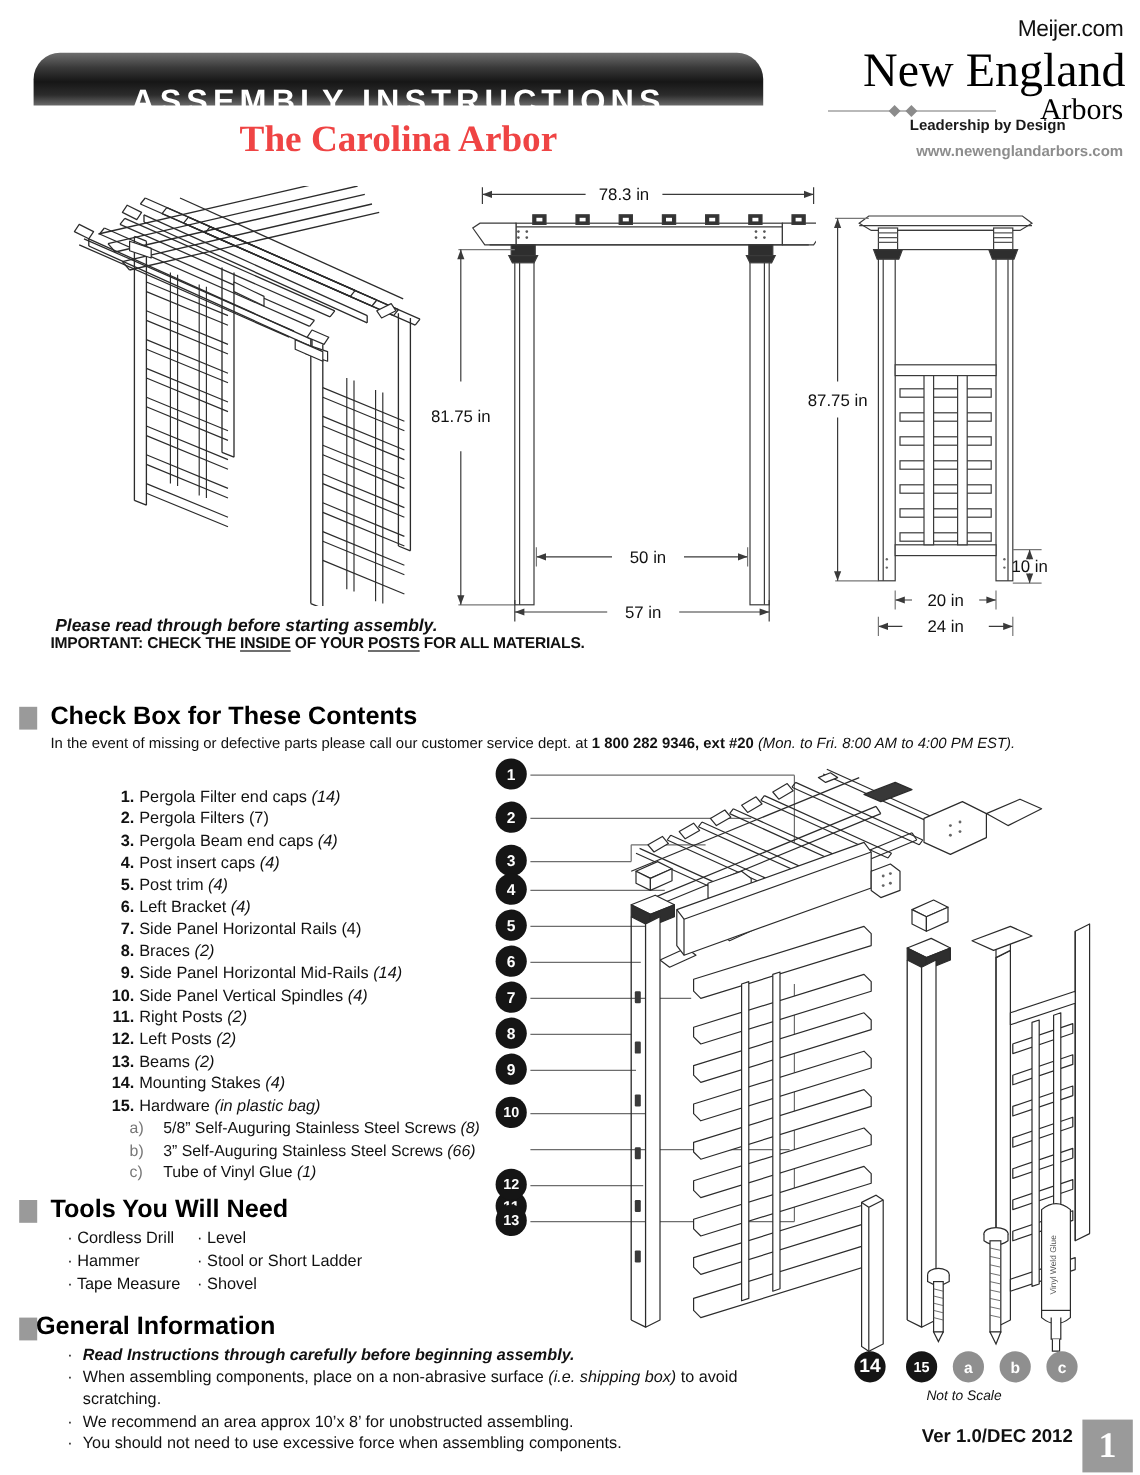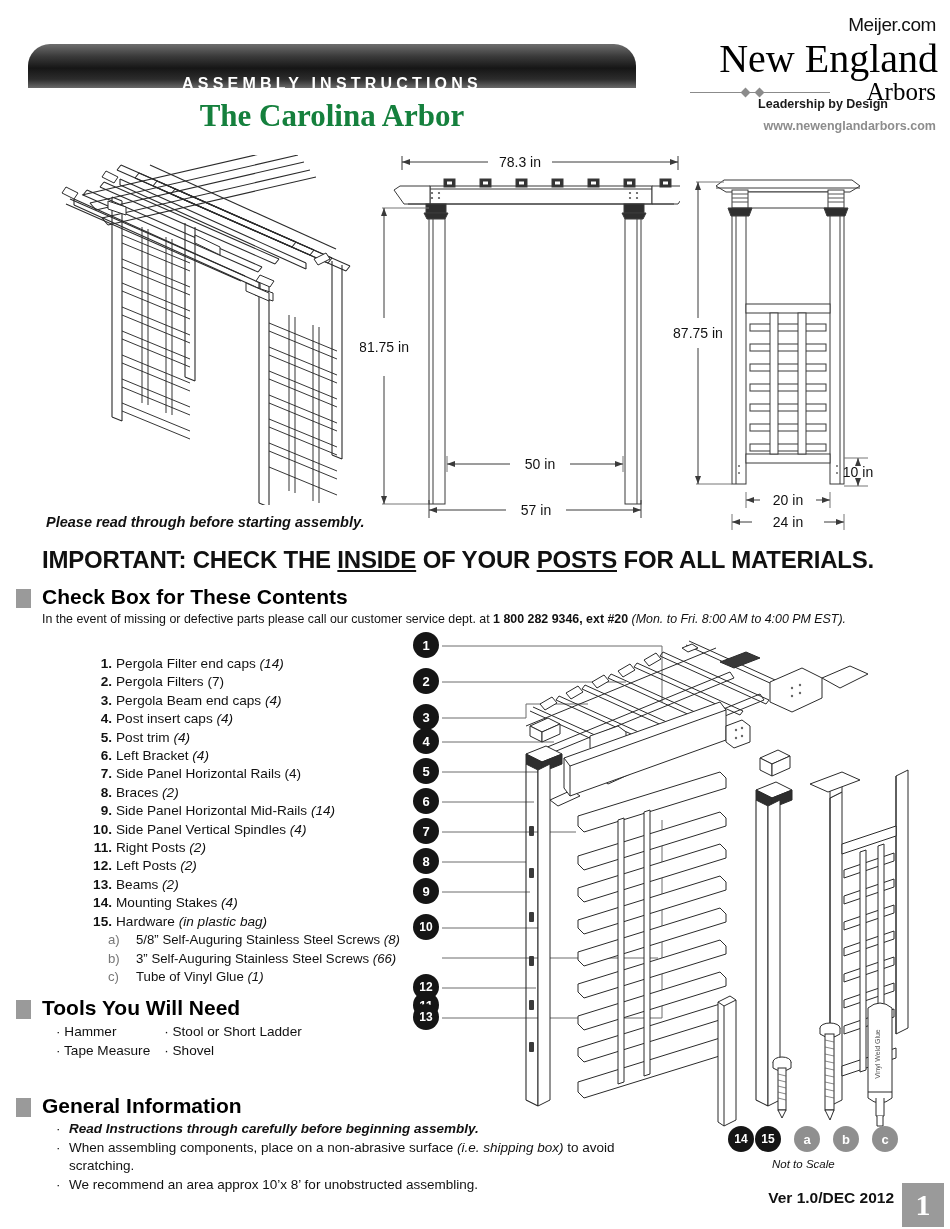--- a/index.html
+++ b/index.html
@@ -12,26 +12,26 @@
 
   
   #banner{
     left:28px;top:44px;width:608px;height:44px;
     border-radius:22px 22px 0 0;
     background:linear-gradient(to bottom,#6e6e6e 0%,#3a3a3a 28%,#161616 55%,#2c2c2c 80%,#6a6a6a 100%);
   }
   #banner-label{
     position:absolute;left:0;right:0;top:0;bottom:0;
     display:flex;align-items:center;justify-content:center;
-    color:#fff;font-weight:bold;font-size:16px;letter-spacing:4.2px;margin-top:36px;
+    color:#fff;font-weight:bold;font-size:27px;letter-spacing:4.2px;margin-top:36px;
   }
   #product-title{
     left:28px;top:98px;width:608px;text-align:center;
     font-family:"Liberation Serif","DejaVu Serif",serif;
-    font-weight:bold;font-size:31px;color:#15803d;
+    font-weight:bold;font-size:31px;color:#ef4444;
   }
   #retailer{right:14px;top:14px;font-weight:normal;font-size:19px;letter-spacing:-0.4px;}
   #logo-main{
     right:12px;top:40px;text-align:right;
     font-family:"Liberation Serif","DejaVu Serif",serif;
     font-size:40px;line-height:0.95;color:#000;white-space:nowrap;
   }
   #logo-arbors{
     right:14px;top:78px;
     font-family:"Liberation Serif","DejaVu Serif",serif;
@@ -48,21 +48,21 @@
   #logo-url{right:14px;top:119px;font-size:12.5px;font-weight:bold;color:#8d8d8d;}
 
   
   svg.draw{position:absolute;}
 
   
   #read-note{
     left:46px;top:514px;font-style:italic;font-weight:bold;font-size:14.5px;
   }
   #important{
-    left:42px;top:546px;font-weight:bold;font-size:24px;letter-spacing:-0.2px;
+    left:42px;top:528px;font-weight:bold;font-size:13px;letter-spacing:-0.2px;
   }
   #important u{text-decoration:underline;text-underline-offset:2px;}
 
   .sec-mark{width:15px;height:19px;background:#9a9a9a;}
   .sec-head{font-weight:bold;font-size:21px;color:#000;}
 
   #contents-head{left:42px;top:585px;}
   #contents-mark{left:16px;top:589px;}
   #contents-note{left:42px;top:612px;font-size:12.4px;width:890px;}
   #contents-note b{font-weight:bold;margin-top:16px;}
@@ -81,21 +81,21 @@
     position:relative;padding-left:46px;
   }
   #sub-list li .num{position:absolute;left:18px;width:20px;text-align:left;font-weight:normal;color:#777;}
 
   #tools-head{left:42px;top:996px;}
   #tools-mark{left:16px;top:1000px;}
   #tools-grid{left:56px;top:1022px;font-size:13.6px;line-height:19px;}
   #tools-grid td{padding:0 14px 0 0;white-space:nowrap;}
   #tools-grid td:before{content:"\00B7  ";}
 
-  #general-head{left:42px;top:1094px;}
+  #general-head{left:30px;top:1094px;}
   #general-mark{left:16px;top:1098px;}
   #general-list{left:56px;top:1120px;width:560px;margin:0;padding:0;}
   #general-list li{
     list-style:none;font-size:13.5px;line-height:18.6px;
     position:relative;padding-left:13px;
   }
   #general-list li:before{content:"\00B7";position:absolute;left:0;}
   #general-list li b{font-weight:bold;font-style:italic;}
   #general-list li i{font-style:italic;}
 
@@ -429,37 +429,42 @@
     <li><span class="num">a)</span><span>5/8” Self-Auguring Stainless Steel Screws</span> <i>(8)</i></li>
     <li><span class="num">b)</span><span>3” Self-Auguring Stainless Steel Screws</span> <i>(66)</i></li>
     <li><span class="num">c)</span><span>Tube of Vinyl Glue</span> <i>(1)</i></li>
   </ul>
 </ul>
 
 <div class="abs sec-mark" id="tools-mark"></div>
 <div class="abs sec-head" id="tools-head">Tools You Will Need</div>
 <table class="abs" id="tools-grid" cellspacing="0" cellpadding="0">
   <tbody>
+      <tr>
+    <td>Cordless Drill</td>
+    <td>Level</td>
+  </tr>
   <tr>
     <td>Hammer</td>
     <td>Stool or Short Ladder</td>
   </tr>
   <tr>
     <td>Tape Measure</td>
     <td>Shovel</td>
   </tr>
 </tbody>
   </table>
 
 <div class="abs sec-mark" id="general-mark"></div>
 <div class="abs sec-head" id="general-head">General Information</div>
 <ul class="abs" id="general-list">
   <li><b>Read Instructions through carefully before beginning assembly.</b></li>
   <li><span>When assembling components, place on a non-abrasive surface </span><i>(i.e. shipping box)</i><span> to avoid scratching.</span></li>
   <li><span>We recommend an area approx 10’x 8’ for unobstructed assembling.</span></li>
+  <li><span>You should not need to use excessive force when assembling components.</span></li>
 </ul>
 
 <svg class="draw" style="left:430px;top:630px;" width="520" height="530" viewBox="0 0 520 530">
 
   <g stroke="#6d6d6d" fill="none" stroke-width="1">
     <line x1="12" y1="16" x2="232" y2="16"></line>
       <line x1="232" y1="16" x2="232" y2="72"></line>
     <line x1="12" y1="52" x2="196" y2="52"></line>
     <line x1="12" y1="88" x2="96" y2="88"></line>
       <line x1="96" y1="88" x2="96" y2="74"></line>
@@ -693,21 +698,21 @@
 <div class="abs callout dark" style="left:413px;top:992px;width:26px;height:26px;font-size:13px;align-items:center;">
     <span>11</span>
   </div>
 <div class="abs callout dark" style="left:413px;top:974px;width:26px;height:26px;font-size:12px;">
     <span>12</span>
   </div>
 <div class="abs callout dark" style="left:413px;top:1004px;width:26px;height:26px;font-size:12px;">
     <span>13</span>
   </div>
 
-<div class="abs callout dark" style="left:712px;top:1126px;width:26px;height:26px;font-size:12px;margin-left:16px;">
+<div class="abs callout dark" style="left:712px;top:1126px;width:26px;height:26px;font-size:16px;">
     <span>14</span>
   </div>
 <div class="abs callout dark" style="left:755px;top:1126px;width:26px;height:26px;font-size:12px;">
     <span>15</span>
   </div>
 <div class="abs callout grey" style="left:794px;top:1126px;width:26px;height:26px;font-size:13px;">
     <span>a</span>
   </div>
 <div class="abs callout grey" style="left:833px;top:1126px;width:26px;height:26px;font-size:13px;">
     <span>b</span>

